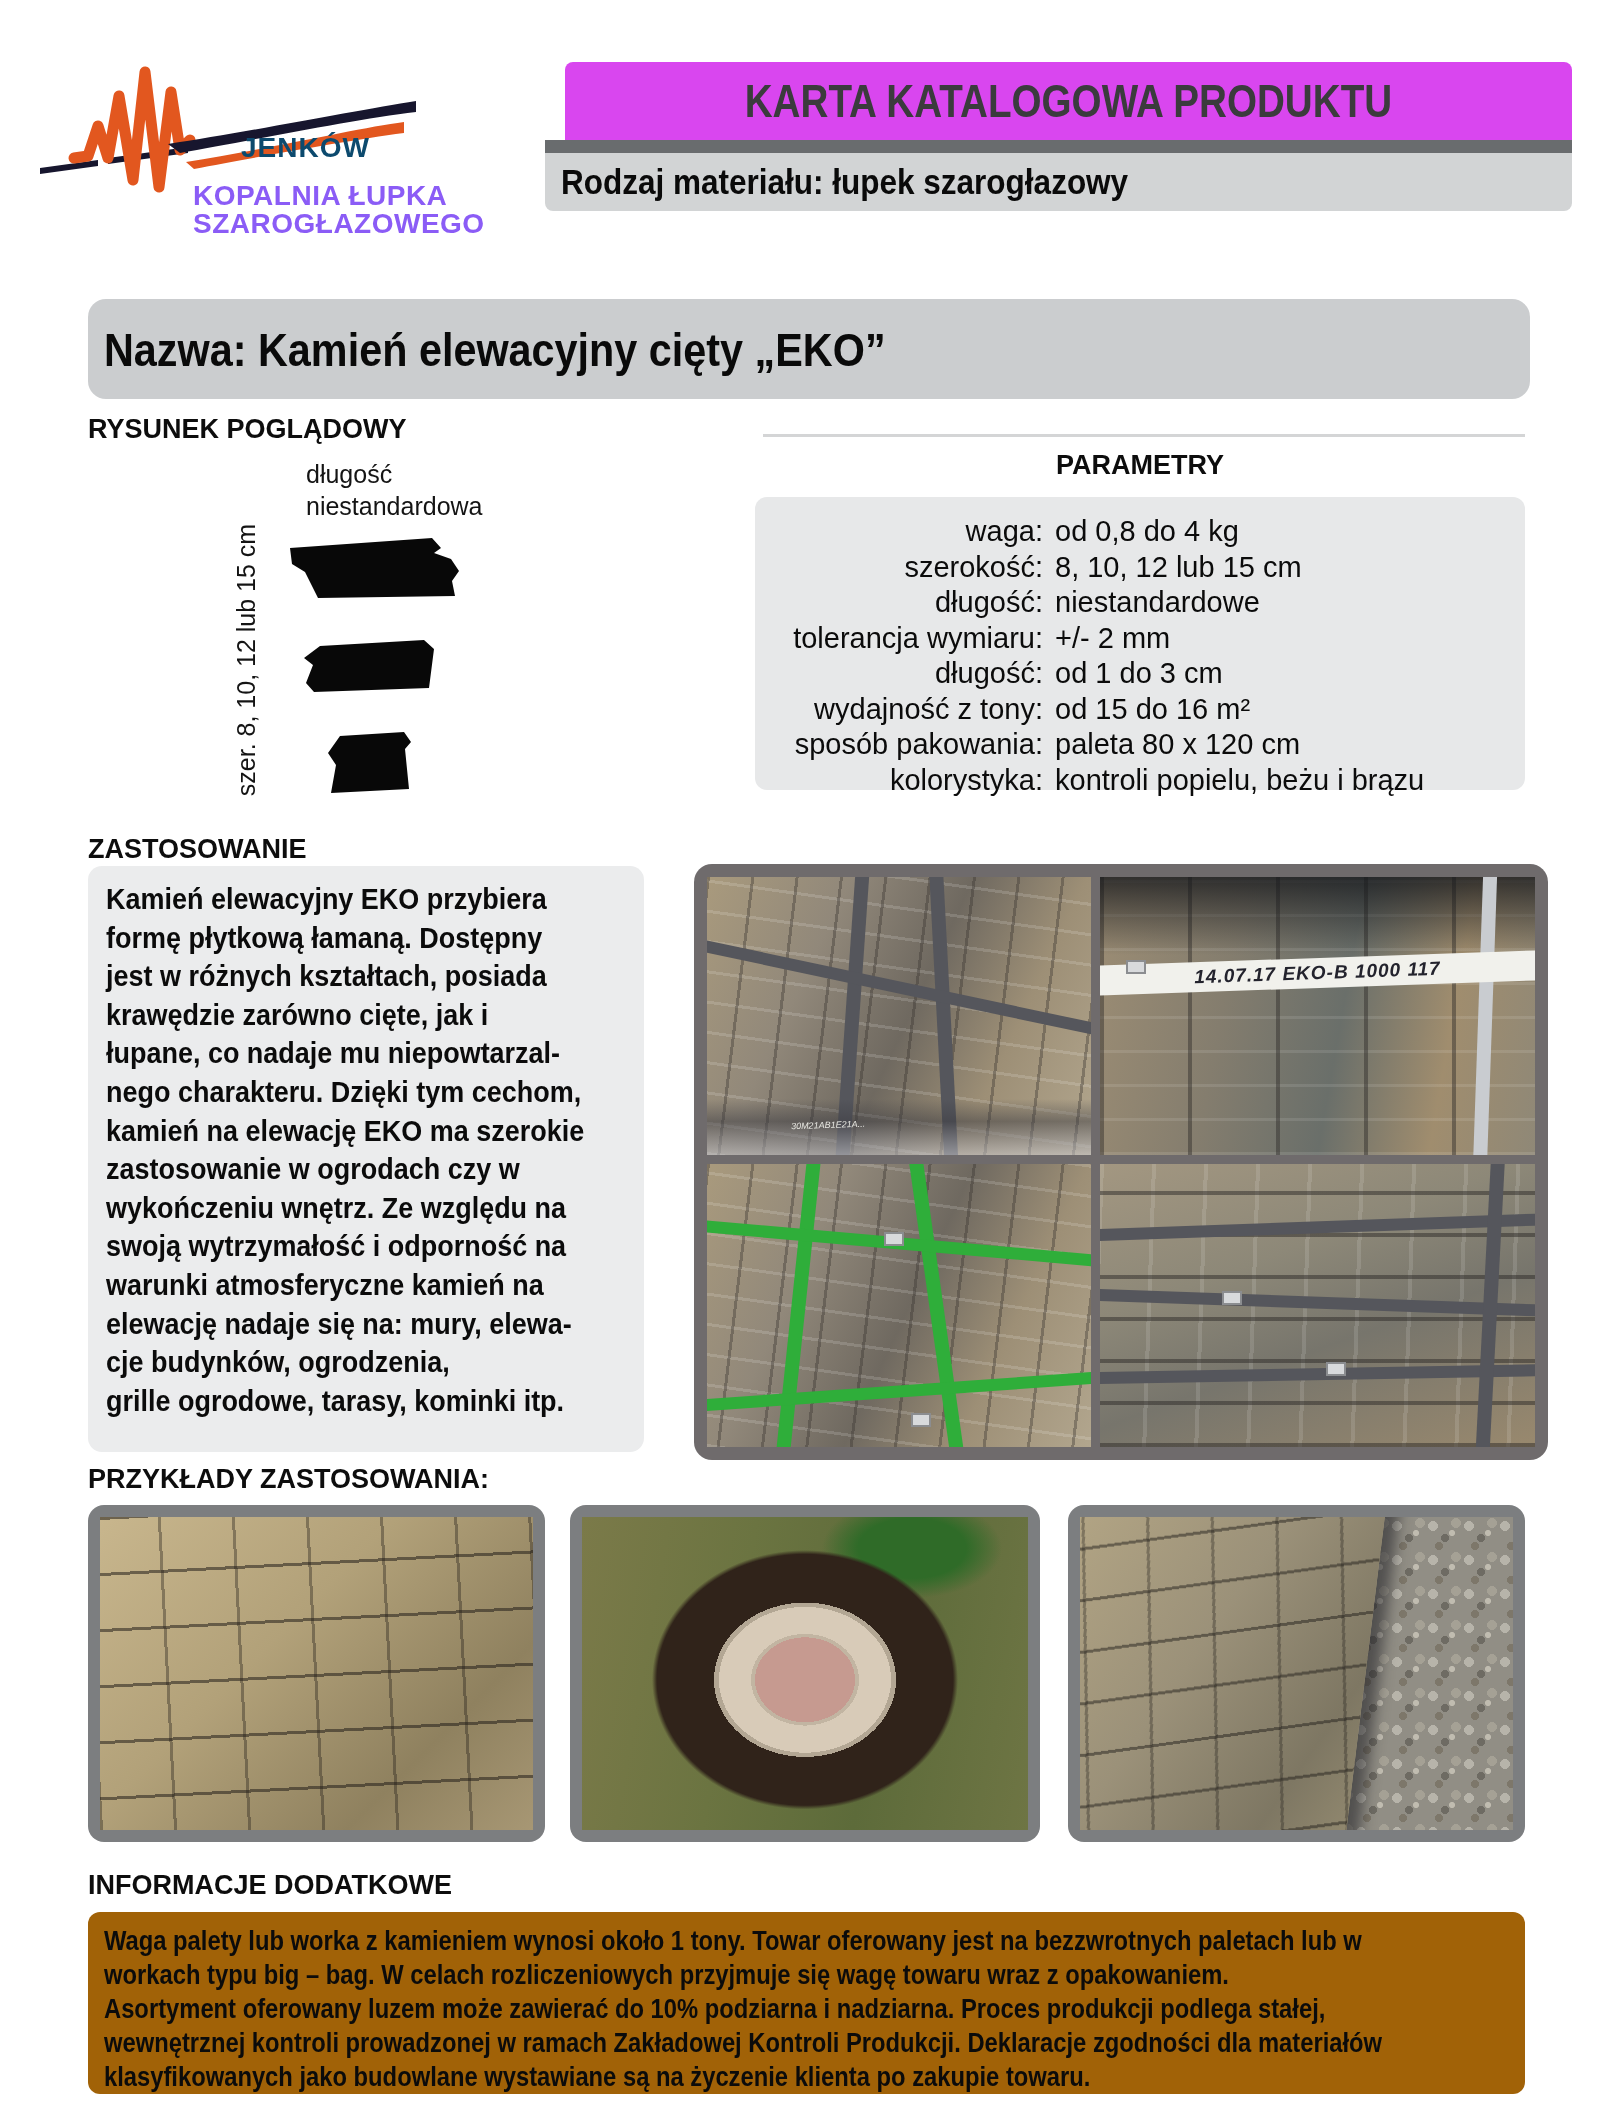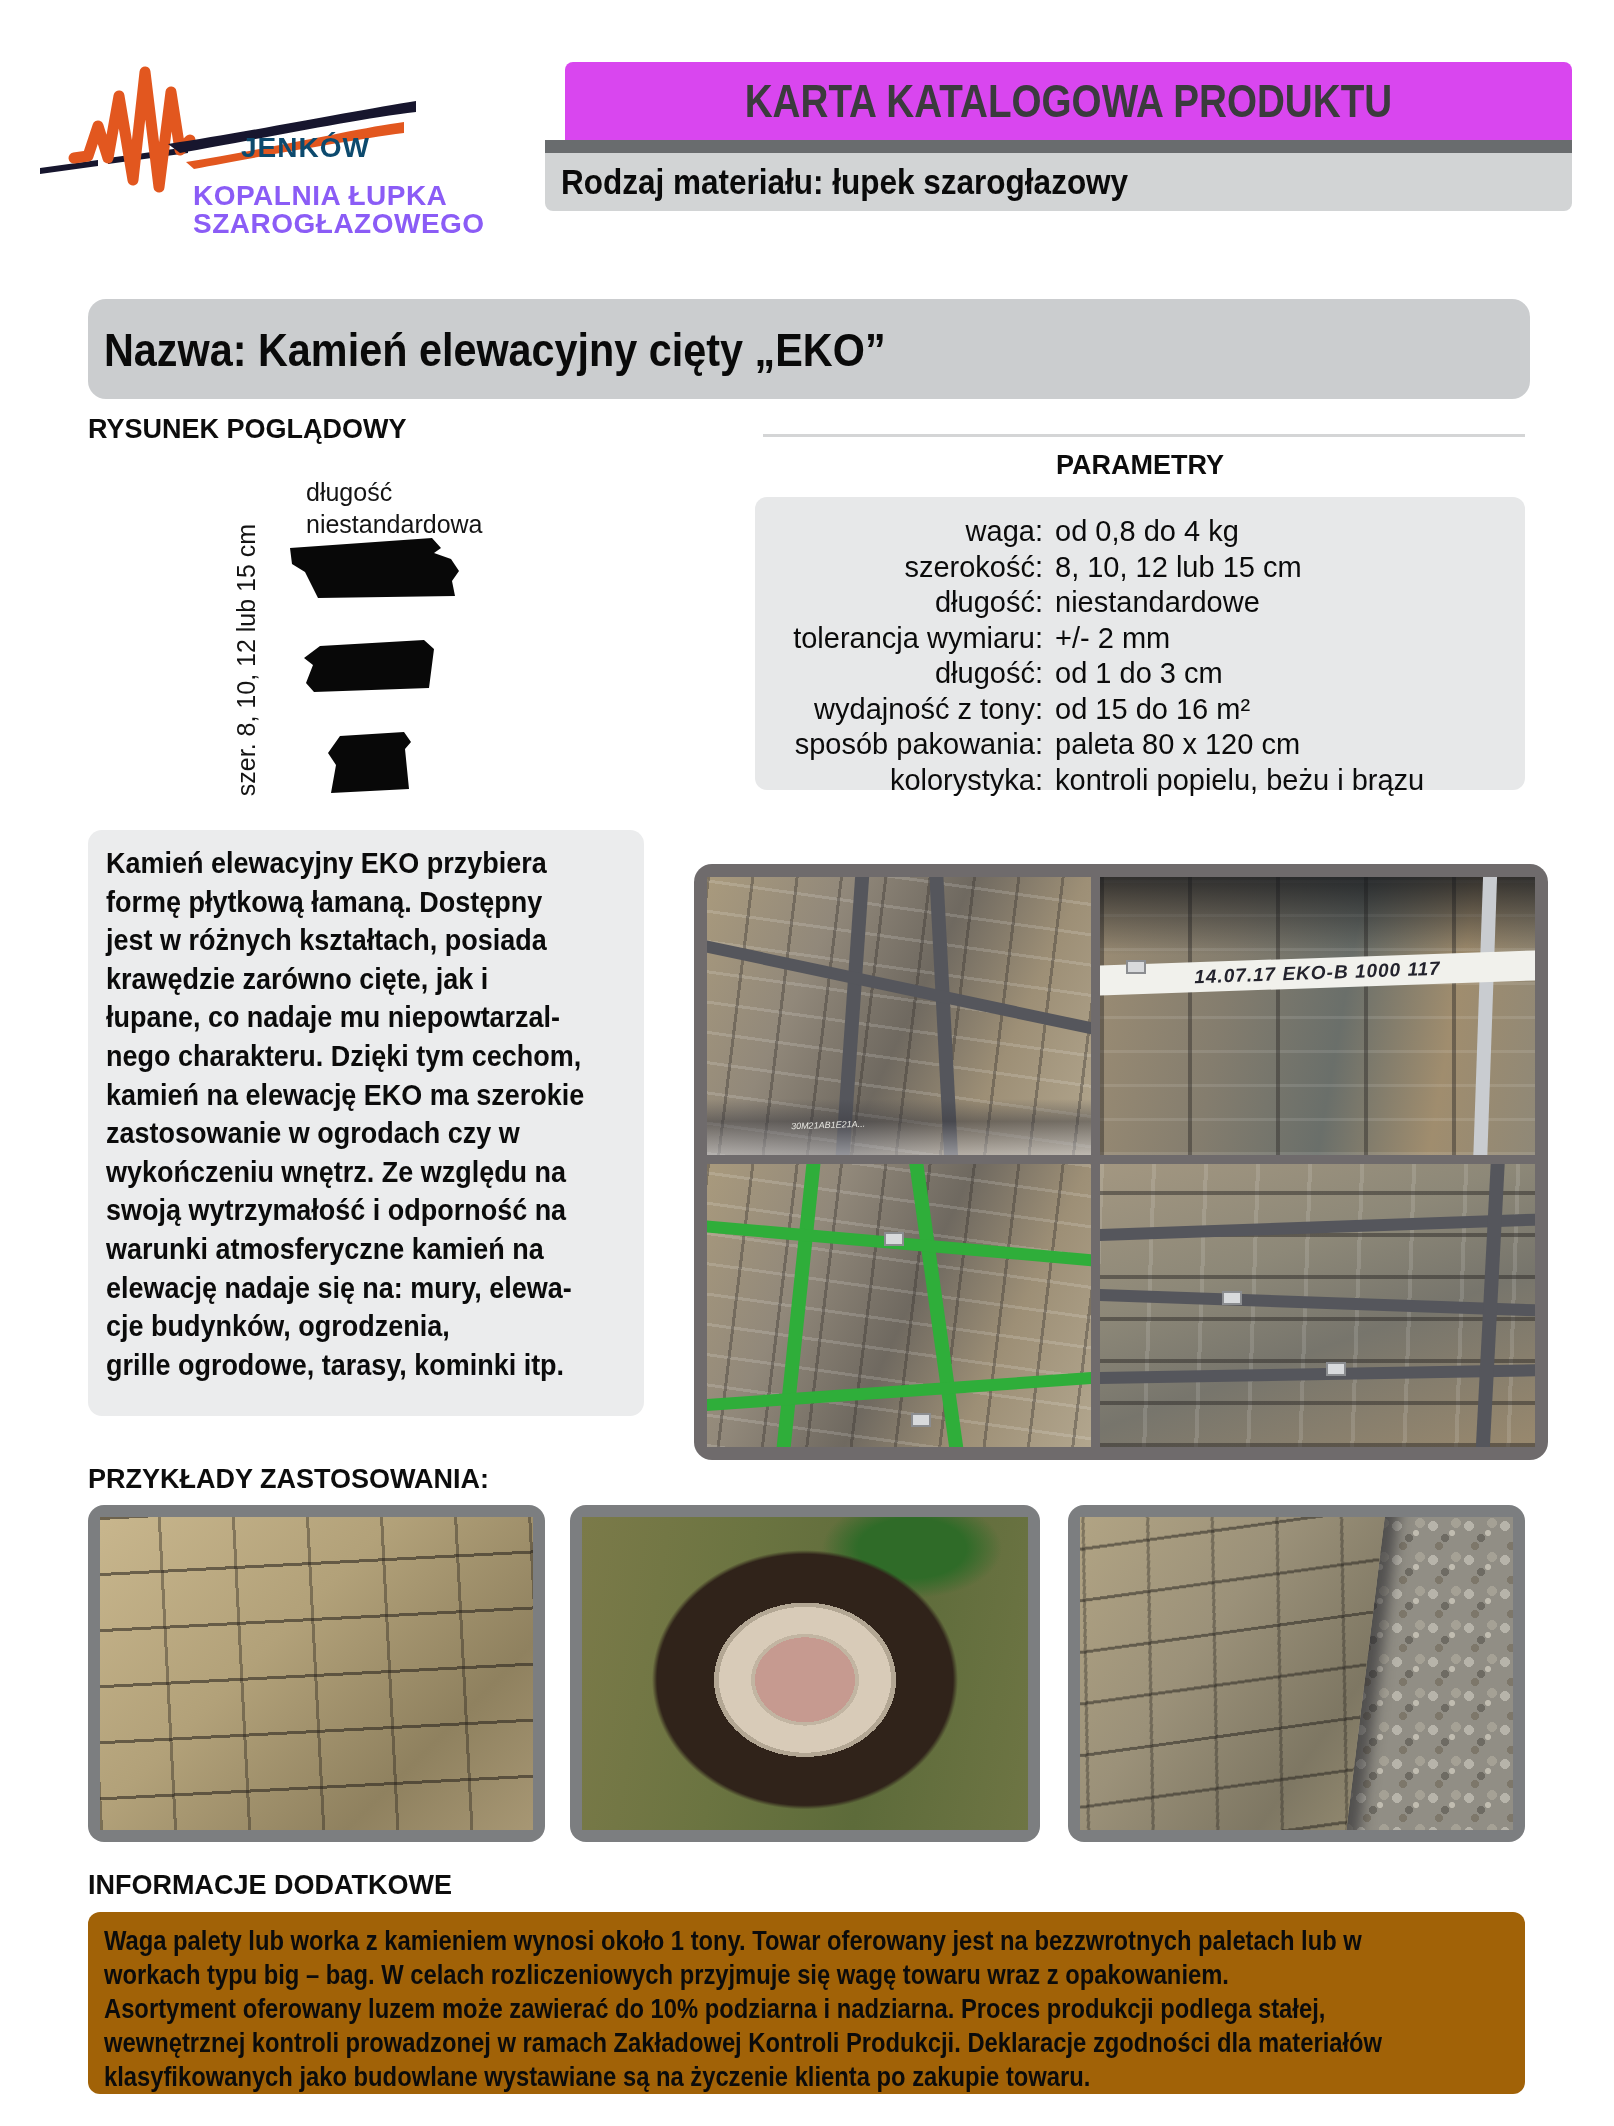--- a/index.html
+++ b/index.html
@@ -26,32 +26,32 @@
   
   .name-bar { position:absolute; left:88px; top:299px; width:1442px; height:100px; background:#cbcdcf; border-radius:18px; display:flex; align-items:center; }
   .name-bar .t { font-size:47px; font-weight:bold; color:#0a0a0a; transform:scaleX(.88); transform-origin:0 50%; display:inline-block; white-space:nowrap; margin-left:16px; }
 
   .sec-h { position:absolute; font-size:27px; font-weight:bold; color:#0d0d0d; white-space:nowrap; }
 
   
   .thin-line { position:absolute; left:763px; top:434px; width:762px; height:3px; background:#d4d5d6; }
   .parametry-h { position:absolute; left:755px; top:450px; width:770px; text-align:center; font-size:27px; font-weight:bold; color:#0d0d0d; }
   .diagram { position:absolute; left:88px; top:440px; width:600px; height:390px; }
-  .len-label { position:absolute; left:218px; top:18px; font-size:25px; color:#141414; line-height:32px; white-space:pre-line;margin-top:18px; }
+  .len-label { position:absolute; left:218px; top:18px; font-size:25px; color:#141414; line-height:32px; white-space:pre-line; }
   .width-label { position:absolute; left:158px; top:220px; transform:translate(-50%,-50%) rotate(-90deg); font-size:25px; color:#141414; white-space:nowrap; }
   .shapes { position:absolute; left:196px; top:96px; }
 
   
   .params-box { position:absolute; left:755px; top:497px; width:770px; height:293px; background:#e7e8e9; border-radius:12px; padding-top:17px; }
   .p-row { display:flex; font-size:29px; line-height:35.5px; color:#0b0b0b; }
   .p-label { width:300px; text-align:right; padding-right:12px; white-space:nowrap; }
   .p-value { white-space:nowrap; }
 
   
-  .app-box { position:absolute; left:88px; top:830px; width:556px; height:586px; background:#ebeced; border-radius:14px; overflow:hidden; }
+  .app-box { position:absolute; left:88px; top:866px; width:556px; height:586px; background:#ebeced; border-radius:14px; overflow:hidden; }
   .app-text { margin:14px 0 0 18px; width:585px; font-size:29px; font-weight:bold; color:#0b0b0b; line-height:38.6px; white-space:pre; transform:scaleX(.93); transform-origin:0 0; }
 
   
   .pallet-grid { position:absolute; left:694px; top:864px; width:854px; height:596px; background:#6f6b6c; border-radius:18px; padding:13px; display:grid; grid-template-columns:384px 1fr; grid-template-rows:278px 1fr; gap:9px; }
   .photo { position:relative; overflow:hidden; }
   .ph-base {
     position:absolute; inset:0;
     background-color:#938875;
     background-image:
       repeating-linear-gradient(97deg, rgba(55,50,46,.38) 0 3px, rgba(255,255,255,0) 3px 44px),

